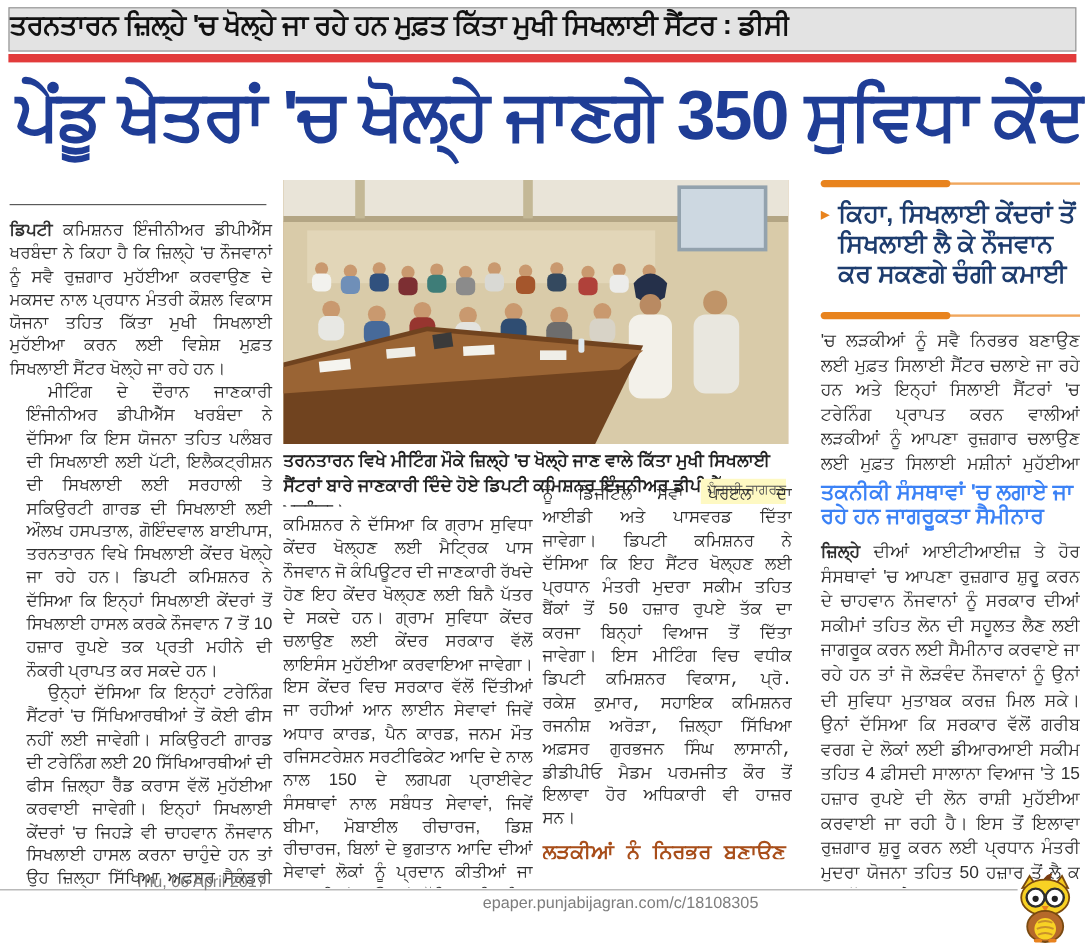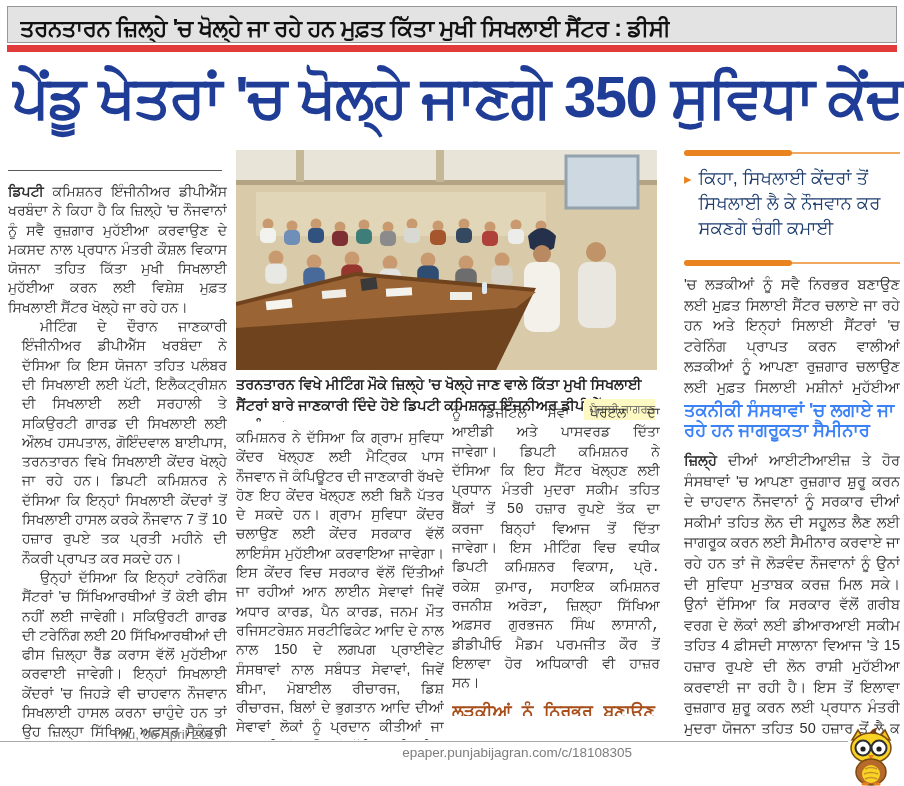--- a/index.html
+++ b/index.html
@@ -6,21 +6,21 @@
   html,body { background:#fff; }
   body { font-family:"Liberation Sans","DejaVu Sans",sans-serif; }
   .page {
     position:relative; width:904px; height:786px; background:#fff;
     overflow:hidden;
   }
   
   .strap {
     position:absolute; left:7px; top:6px; width:890px; height:37px;
     background:#e3e3e3; border:1px solid #979797;
-    display:flex; align-items:flex-end; padding:0 12px;
+    display:flex; align-items:flex-start; padding:0 0;
   }
   .strap-text { font-size:23px; font-weight:bold; color:#111; letter-spacing:-0.5px; white-space:nowrap; overflow:hidden; }
   .red-rule { position:absolute; left:7px; top:45px; width:890px; height:7px; background:#e23b3b; }
 
   
   .headline {
     position:absolute; left:12px; top:56px; width:902px; height:82px;
     font-size:58px; font-weight:bold; color:#1f3d96; letter-spacing:-1.5px;
     white-space:nowrap; overflow:hidden; display:flex; align-items:center;
   }
@@ -64,21 +64,21 @@
   .orange-rule .thin  { position:absolute; left:0; top:2px; width:216px; height:2px; background:#f0a75e; }
   .orange-rule .thick { position:absolute; left:0; top:0;  width:108px; height:6px; background:#e8831d; border-radius:3px; }
   .rule1 { position:absolute; left:684px; top:150px; }
   .rule2 { position:absolute; left:684px; top:260px; }
   .callout {
     position:absolute; left:684px; top:166px; width:216px; height:90px;
     display:flex; gap:7px;
   }
   .callout .arrow { color:#e8831d; font-size:15px; line-height:25px; }
   .callout .callout-text {
-    font-size:18px; line-height:25px; font-weight:normal; color:#1d3c6e;
+    font-size:21px; line-height:25px; font-weight:bold; color:#1d3c6e;
   }
   .side-para1 { position:absolute; left:684px; top:274px; width:216px; height:124px;
     font-size:14.5px; line-height:20.5px; }
   .side-subhead {
     position:absolute; left:684px; top:400px; width:216px; height:46px;
     font-size:18px; line-height:20px; font-weight:bold; color:#3b82f6; overflow:hidden;
   }
   .side-para2 { position:absolute; left:684px; top:450px; width:216px; height:290px;
     font-size:14.5px; line-height:20.6px; }
 

